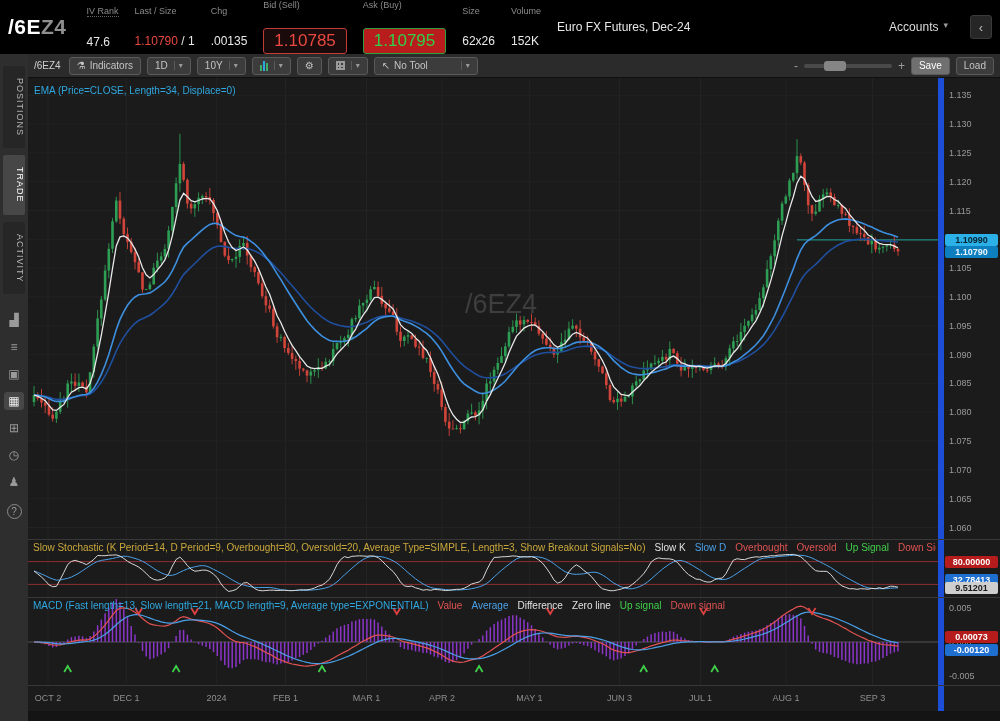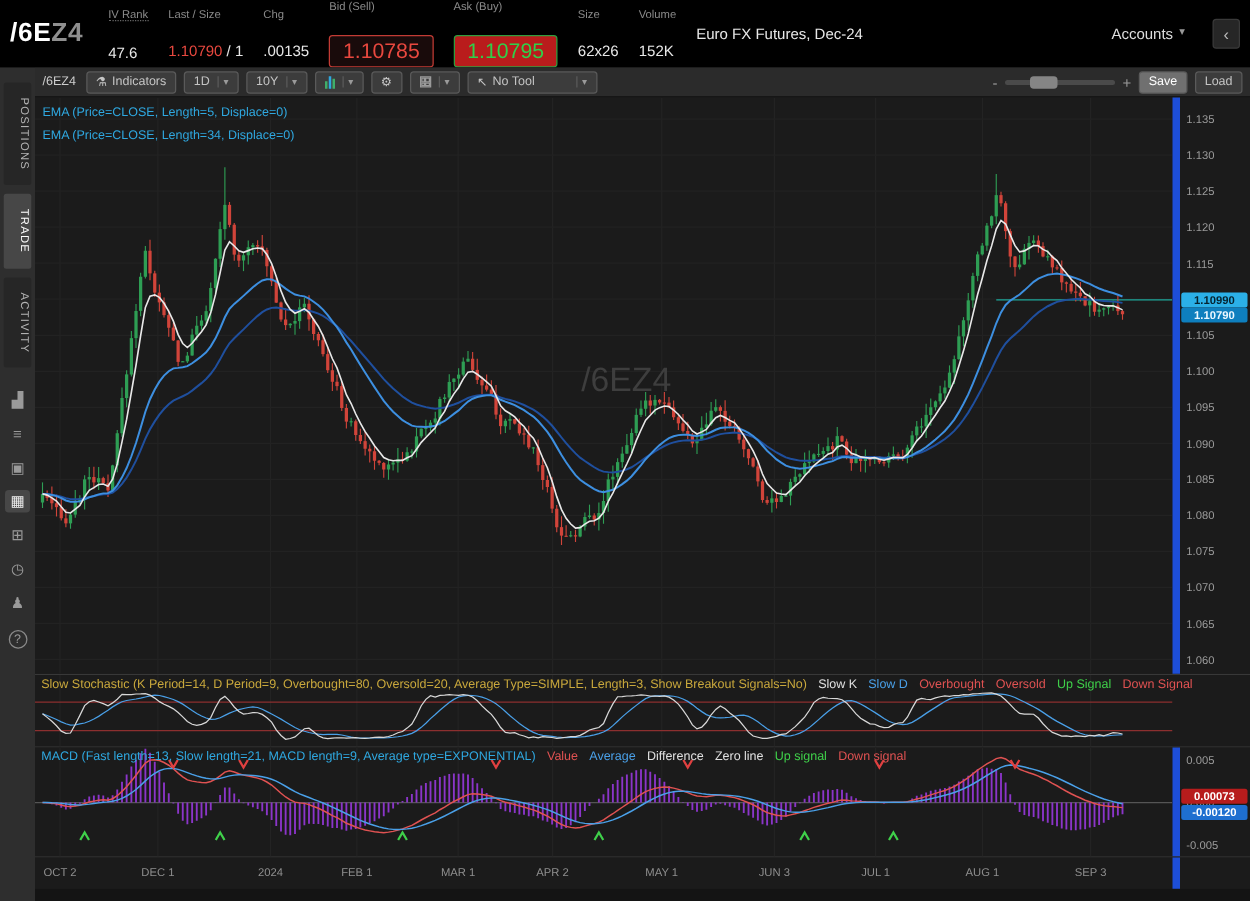--- a/index.html
+++ b/index.html
@@ -178,21 +178,20 @@
             </div>
           <span>+</span>
         </div>
         <div class="btn save">Save</div>
         <div class="btn">Load</div>
       </div>
 
       <div class="row main-row">
         <div class="pane">
           <div class="ema-labels">
-            <div>EMA (Price=CLOSE, Length=5, Displace=0)</div>
             <div>EMA (Price=CLOSE, Length=34, Displace=0)</div>
           </div>
           <svg id="main-svg" width="910" height="461">
               <line x1="20.0" y1="0" x2="20.0" y2="461" stroke="#232323"></line>
               <line x1="98.3" y1="0" x2="98.3" y2="461" stroke="#232323"></line>
               <line x1="188.4" y1="0" x2="188.4" y2="461" stroke="#232323"></line>
               <line x1="257.5" y1="0" x2="257.5" y2="461" stroke="#232323"></line>
               <line x1="338.5" y1="0" x2="338.5" y2="461" stroke="#232323"></line>
               <line x1="414.1" y1="0" x2="414.1" y2="461" stroke="#232323"></line>
               <line x1="501.4" y1="0" x2="501.4" y2="461" stroke="#232323"></line>
@@ -723,20 +722,25 @@
               <line x1="591.5" y1="0" x2="591.5" y2="58" stroke="#232323"></line>
               <line x1="672.5" y1="0" x2="672.5" y2="58" stroke="#232323"></line>
               <line x1="758.0" y1="0" x2="758.0" y2="58" stroke="#232323"></line>
               <line x1="844.5" y1="0" x2="844.5" y2="58" stroke="#232323"></line>
               <line x1="0" y1="21.6" x2="910" y2="21.6" stroke="#8c2f2f"></line>
               <line x1="0" y1="44.4" x2="910" y2="44.4" stroke="#8c2f2f"></line>
               <path d="M6.0 31.0 L9.7 32.4 L13.5 34.0 L17.2 35.6 L21.0 37.5 L24.7 39.0 L28.4 40.1 L32.2 40.0 L35.9 39.1 L39.7 38.4 L43.4 37.0 L47.1 35.2 L50.9 33.1 L54.6 30.6 L58.4 28.2 L62.1 25.5 L65.8 23.3 L69.6 21.4 L73.3 20.4 L77.1 19.8 L80.8 19.2 L84.5 18.5 L88.3 17.6 L92.0 16.7 L95.8 16.2 L99.5 16.4 L103.2 17.3 L107.0 18.4 L110.7 19.6 L114.5 21.3 L118.2 23.3 L121.9 25.8 L125.7 28.4 L129.4 30.8 L133.2 32.8 L136.9 34.4 L140.6 35.4 L144.4 35.3 L148.1 34.2 L151.9 32.3 L155.6 30.5 L159.4 29.0 L163.1 27.7 L166.8 26.8 L170.6 26.0 L174.3 25.6 L178.1 26.0 L181.8 27.4 L185.5 29.3 L189.3 31.2 L193.0 33.2 L196.8 35.3 L200.5 37.6 L204.2 39.8 L208.0 42.0 L211.7 43.8 L215.5 45.0 L219.2 46.0 L222.9 46.8 L226.7 47.3 L230.4 47.6 L234.2 47.5 L237.9 47.5 L241.6 47.5 L245.4 48.0 L249.1 48.8 L252.9 49.7 L256.6 50.2 L260.3 50.4 L264.1 50.5 L267.8 50.4 L271.6 50.3 L275.3 50.3 L279.0 50.3 L282.8 50.1 L286.5 49.8 L290.3 49.4 L294.0 48.8 L297.7 47.9 L301.5 46.7 L305.2 44.7 L309.0 41.9 L312.7 38.6 L316.4 34.9 L320.2 31.6 L323.9 28.2 L327.7 25.0 L331.4 22.0 L335.1 19.5 L338.9 17.6 L342.6 16.7 L346.4 16.3 L350.1 16.4 L353.8 16.8 L357.6 17.7 L361.3 19.0 L365.1 20.8 L368.8 23.0 L372.5 25.9 L376.3 29.2 L380.0 32.6 L383.8 35.7 L387.5 38.8 L391.2 41.4 L395.0 43.9 L398.7 45.9 L402.5 47.4 L406.2 48.3 L409.9 48.7 L413.7 49.1 L417.4 49.6 L421.2 49.9 L424.9 50.0 L428.6 49.9 L432.4 49.9 L436.1 49.6 L439.9 49.3 L443.6 48.7 L447.4 47.9 L451.1 46.9 L454.8 45.6 L458.6 43.5 L462.3 40.5 L466.1 37.0 L469.8 33.5 L473.5 30.3 L477.3 27.2 L481.0 24.3 L484.8 21.4 L488.5 18.9 L492.2 17.4 L496.0 16.7 L499.7 16.6 L503.5 16.6 L507.2 16.7 L510.9 17.0 L514.7 17.8 L518.4 19.2 L522.2 21.1 L525.9 23.7 L529.6 26.6 L533.4 29.3 L537.1 31.7 L540.9 33.2 L544.6 34.1 L548.3 34.3 L552.1 34.1 L555.8 33.8 L559.6 33.0 L563.3 32.3 L567.0 32.2 L570.8 33.1 L574.5 35.0 L578.3 37.4 L582.0 40.3 L585.7 43.0 L589.5 45.1 L593.2 46.9 L597.0 48.1 L600.7 48.8 L604.4 48.7 L608.2 47.8 L611.9 46.5 L615.7 44.6 L619.4 42.1 L623.1 39.0 L626.9 35.7 L630.6 32.4 L634.4 29.2 L638.1 26.4 L641.8 23.9 L645.6 21.9 L649.3 20.7 L653.1 20.5 L656.8 21.5 L660.5 23.2 L664.3 25.3 L668.0 27.6 L671.8 29.9 L675.5 32.3 L679.2 34.8 L683.0 37.0 L686.7 38.4 L690.5 39.2 L694.2 39.6 L697.9 39.3 L701.7 37.9 L705.4 35.7 L709.2 33.3 L712.9 30.7 L716.6 28.3 L720.4 25.9 L724.1 23.5 L727.9 21.2 L731.6 19.3 L735.4 18.2 L739.1 17.8 L742.8 17.4 L746.6 17.0 L750.3 16.5 L754.1 16.2 L757.8 15.9 L761.5 15.6 L765.3 15.3 L769.0 15.2 L772.8 15.3 L776.5 15.7 L780.2 16.6 L784.0 18.0 L787.7 19.8 L791.5 21.6 L795.2 23.5 L798.9 25.4 L802.7 27.5 L806.4 29.9 L810.2 32.5 L813.9 34.9 L817.6 37.1 L821.4 39.1 L825.1 41.1 L828.9 43.1 L832.6 45.0 L836.3 46.6 L840.1 47.8 L843.8 48.4 L847.6 48.7 L851.3 48.7 L855.0 48.7 L858.8 48.6 L862.5 48.2 L866.3 48.0 L870.0 47.8" fill="none" stroke="#4aa0e8" stroke-width="1"></path>
               <path d="M6.0 31.0 L9.7 33.9 L13.5 37.0 L17.2 40.6 L21.0 44.9 L24.7 46.7 L28.4 46.4 L32.2 39.6 L35.9 32.3 L39.7 24.5 L43.4 21.4 L47.1 20.3 L50.9 21.6 L54.6 22.9 L58.4 24.6 L62.1 22.3 L65.8 19.4 L69.6 15.5 L73.3 15.7 L77.1 15.7 L80.8 15.2 L84.5 15.1 L88.3 14.9 L92.0 16.1 L95.8 18.5 L99.5 21.3 L103.2 23.4 L107.0 25.1 L110.7 27.1 L114.5 30.0 L118.2 33.5 L121.9 37.2 L125.7 39.4 L129.4 40.2 L133.2 39.5 L136.9 37.9 L140.6 34.1 L144.4 26.0 L148.1 19.5 L151.9 17.1 L155.6 20.7 L159.4 25.6 L163.1 29.2 L166.8 31.2 L170.6 30.8 L174.3 30.1 L178.1 30.2 L181.8 31.5 L185.5 34.2 L189.3 37.7 L193.0 43.9 L196.8 48.4 L200.5 51.4 L204.2 50.8 L208.0 49.5 L211.7 46.3 L215.5 43.0 L219.2 42.6 L222.9 45.4 L226.7 48.6 L230.4 50.3 L234.2 50.8 L237.9 50.5 L241.6 50.2 L245.4 50.2 L249.1 50.5 L252.9 50.3 L256.6 50.2 L260.3 50.6 L264.1 50.7 L267.8 50.4 L271.6 49.9 L275.3 49.8 L279.0 49.9 L282.8 49.2 L286.5 48.0 L290.3 46.2 L294.0 45.2 L297.7 42.5 L301.5 39.2 L305.2 32.6 L309.0 24.6 L312.7 19.5 L316.4 16.6 L320.2 17.7 L323.9 16.3 L327.7 16.1 L331.4 15.8 L335.1 16.0 L338.9 16.3 L342.6 15.8 L346.4 16.2 L350.1 17.6 L353.8 20.6 L357.6 24.7 L361.3 28.2 L365.1 31.5 L368.8 36.3 L372.5 42.0 L376.3 45.9 L380.0 46.5 L383.8 46.1 L387.5 47.8 L391.2 48.8 L395.0 50.2 L398.7 49.6 L402.5 50.3 L406.2 49.4 L409.9 49.7 L413.7 50.0 L417.4 50.6 L421.2 50.3 L424.9 49.8 L428.6 49.3 L432.4 49.3 L436.1 48.3 L439.9 46.3 L443.6 44.0 L447.4 42.9 L451.1 42.0 L454.8 38.8 L458.6 30.2 L462.3 23.1 L466.1 17.4 L469.8 17.3 L473.5 16.8 L477.3 16.7 L481.0 16.4 L484.8 15.9 L488.5 16.2 L492.2 16.8 L496.0 16.8 L499.7 17.0 L503.5 16.7 L507.2 17.7 L510.9 20.0 L514.7 23.3 L518.4 28.1 L522.2 33.6 L525.9 39.9 L529.6 43.1 L533.4 41.7 L537.1 37.8 L540.9 31.8 L544.6 27.5 L548.3 24.8 L552.1 27.0 L555.8 30.4 L559.6 33.2 L563.3 36.4 L567.0 40.9 L570.8 45.7 L574.5 48.8 L578.3 49.8 L582.0 50.7 L585.7 50.7 L589.5 49.9 L593.2 49.1 L597.0 47.5 L600.7 47.1 L604.4 44.3 L608.2 41.3 L611.9 37.6 L615.7 33.7 L619.4 28.4 L623.1 22.1 L626.9 19.2 L630.6 17.9 L634.4 18.6 L638.1 18.8 L641.8 18.9 L645.6 19.8 L649.3 22.3 L653.1 26.7 L656.8 31.1 L660.5 34.6 L664.3 36.9 L668.0 39.1 L671.8 39.4 L675.5 41.1 L679.2 42.1 L683.0 41.9 L686.7 39.7 L690.5 38.4 L694.2 38.1 L697.9 33.8 L701.7 26.5 L705.4 20.1 L709.2 18.7 L712.9 19.4 L716.6 19.6 L720.4 18.3 L724.1 17.4 L727.9 16.8 L731.6 17.1 L735.4 16.4 L739.1 16.4 L742.8 15.7 L746.6 15.8 L750.3 15.1 L754.1 15.0 L757.8 14.6 L761.5 14.5 L765.3 14.4 L769.0 15.3 L772.8 16.8 L776.5 20.0 L780.2 23.7 L784.0 27.7 L787.7 30.7 L791.5 31.3 L795.2 31.3 L798.9 31.4 L802.7 34.4 L806.4 39.0 L810.2 42.9 L813.9 45.9 L817.6 47.3 L821.4 48.8 L825.1 48.7 L828.9 49.3 L832.6 48.7 L836.3 48.9 L840.1 49.2 L843.8 48.4 L847.6 48.7 L851.3 47.7 L855.0 48.6 L858.8 47.4 L862.5 46.2 L866.3 46.4 L870.0 47.2" fill="none" stroke="#d8d8d8" stroke-width="1"></path>
             </svg>
         </div>
+        <div class="axis" id="st-axis">
+            <div class="tag" style="top:15.6px;background:#b71c1c;color:#ffffff">80.00000</div>
+            <div class="tag" style="top:33.5px;background:#1e6fd0;color:#ffffff">32.78413</div>
+            <div class="tag" style="top:42.4px;background:#cfcfcf;color:#1a1a1a">9.51201</div>
+          </div>
       </div>
 
       <div class="row mc-row">
         <div class="pane">
           <div class="legend" id="mc-legend"><span style="color:#2fa8e0">MACD (Fast length=13, Slow length=21, MACD length=9, Average type=EXPONENTIAL)</span><span style="color:#e05252">Value</span><span style="color:#4aa0e8">Average</span><span style="color:#e0e0e0">Difference</span><span style="color:#e0e0e0">Zero line</span><span style="color:#3fd04a">Up signal</span><span style="color:#e05252">Down signal</span></div>
           <svg id="mc-svg" width="910" height="88">
               <line x1="20.0" y1="0" x2="20.0" y2="88" stroke="#232323"></line>
               <line x1="98.3" y1="0" x2="98.3" y2="88" stroke="#232323"></line>
               <line x1="188.4" y1="0" x2="188.4" y2="88" stroke="#232323"></line>
               <line x1="257.5" y1="0" x2="257.5" y2="88" stroke="#232323"></line>

